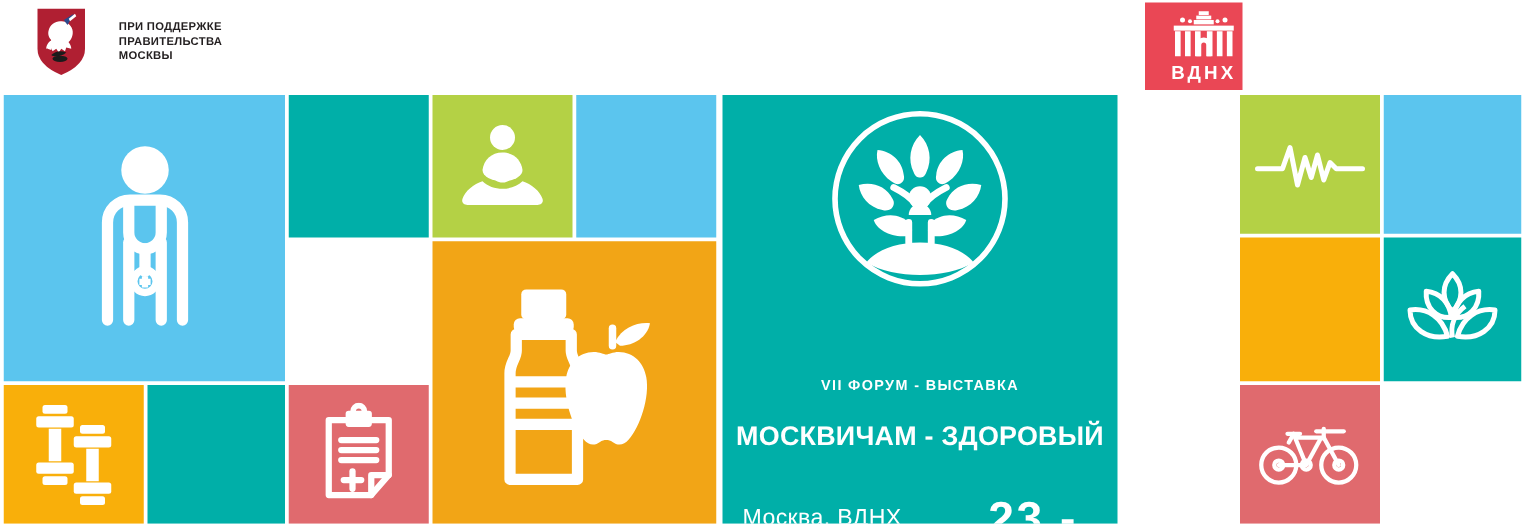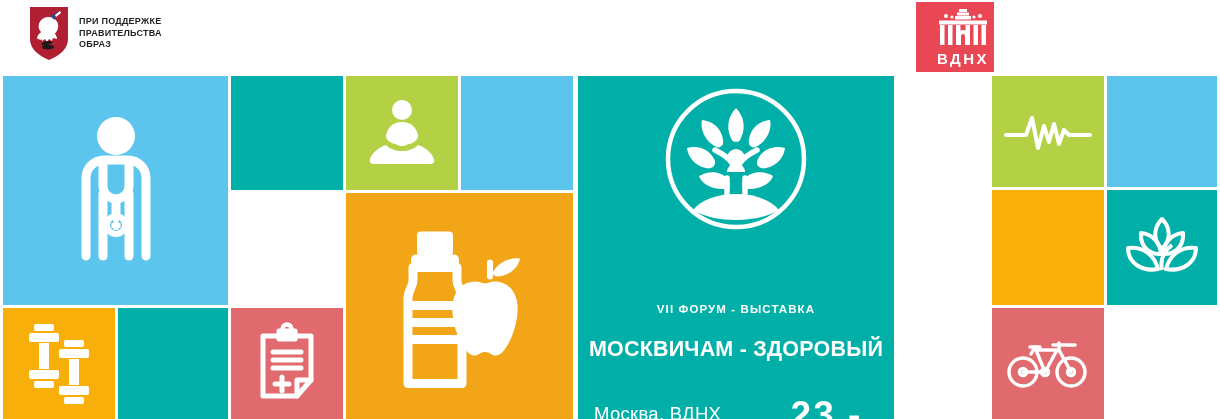--- a/index.html
+++ b/index.html
@@ -7,21 +7,21 @@
     width: 1220px; height: 419px;
     background: #ffffff;
     font-family: "Liberation Sans", sans-serif;
     overflow: hidden;
   }
   .banner { position: relative; width: 1220px; height: 419px; background: #fff; }
 
   
   .header { position: absolute; left: 0; top: 0; width: 1220px; height: 72px; }
 
-  .gov-logo { position: absolute; left: 29px; top: 6px; display: flex; align-items: center; gap: 10px; }
+  .gov-logo { position: absolute; left: 29px; top: 6px; display: flex; align-items: center; gap: 26px; }
   .shield { width: 40px; height: 55px; }
   .gov-text { line-height: 1.28; font-size: 9px; font-weight: bold; color: #231f20; letter-spacing: .25px; }
   .gov-text div { white-space: nowrap; }
 
   .vdnh { position: absolute; left: 916px; top: 2px; width: 78px; height: 70px;
           background: #EA4755; display: flex; flex-direction: column;
           align-items: center; justify-content: center; padding-left: 16px; }
   .vdnh svg { display: block; }
 
   
@@ -69,21 +69,21 @@
             <path d="M12 38 c3 -3 8 -4 12 -2 c-2 2 -5 3 -8 3 c-2 0 -3 0 -4 -1 z"></path>
             <ellipse cx="19" cy="41" rx="6" ry="2.5"></ellipse>
           </g>
           <path d="M22 10 l8 -5 l-5 9 z" fill="#2c4a8c"></path>
           <path d="M26 9 l5 -4 l1 2 l-5 4 z" fill="#ffffff"></path>
         </svg>
       </span>
       <span class="gov-text">
         <div>ПРИ ПОДДЕРЖКЕ</div>
         <div>ПРАВИТЕЛЬСТВА</div>
-        <div>ОБРАЗ</div>
+        <div>МОСКВЫ</div>
       </span>
     </div>
 
     <div class="vdnh">
       <span>
         <svg width="56" height="40" viewBox="0 0 56 40">
           <g fill="#ffffff">
             <rect x="24" y="1" width="8" height="3"></rect>
             <rect x="22" y="4.5" width="12" height="3"></rect>
             <rect x="20" y="8" width="16" height="3.5"></rect>

